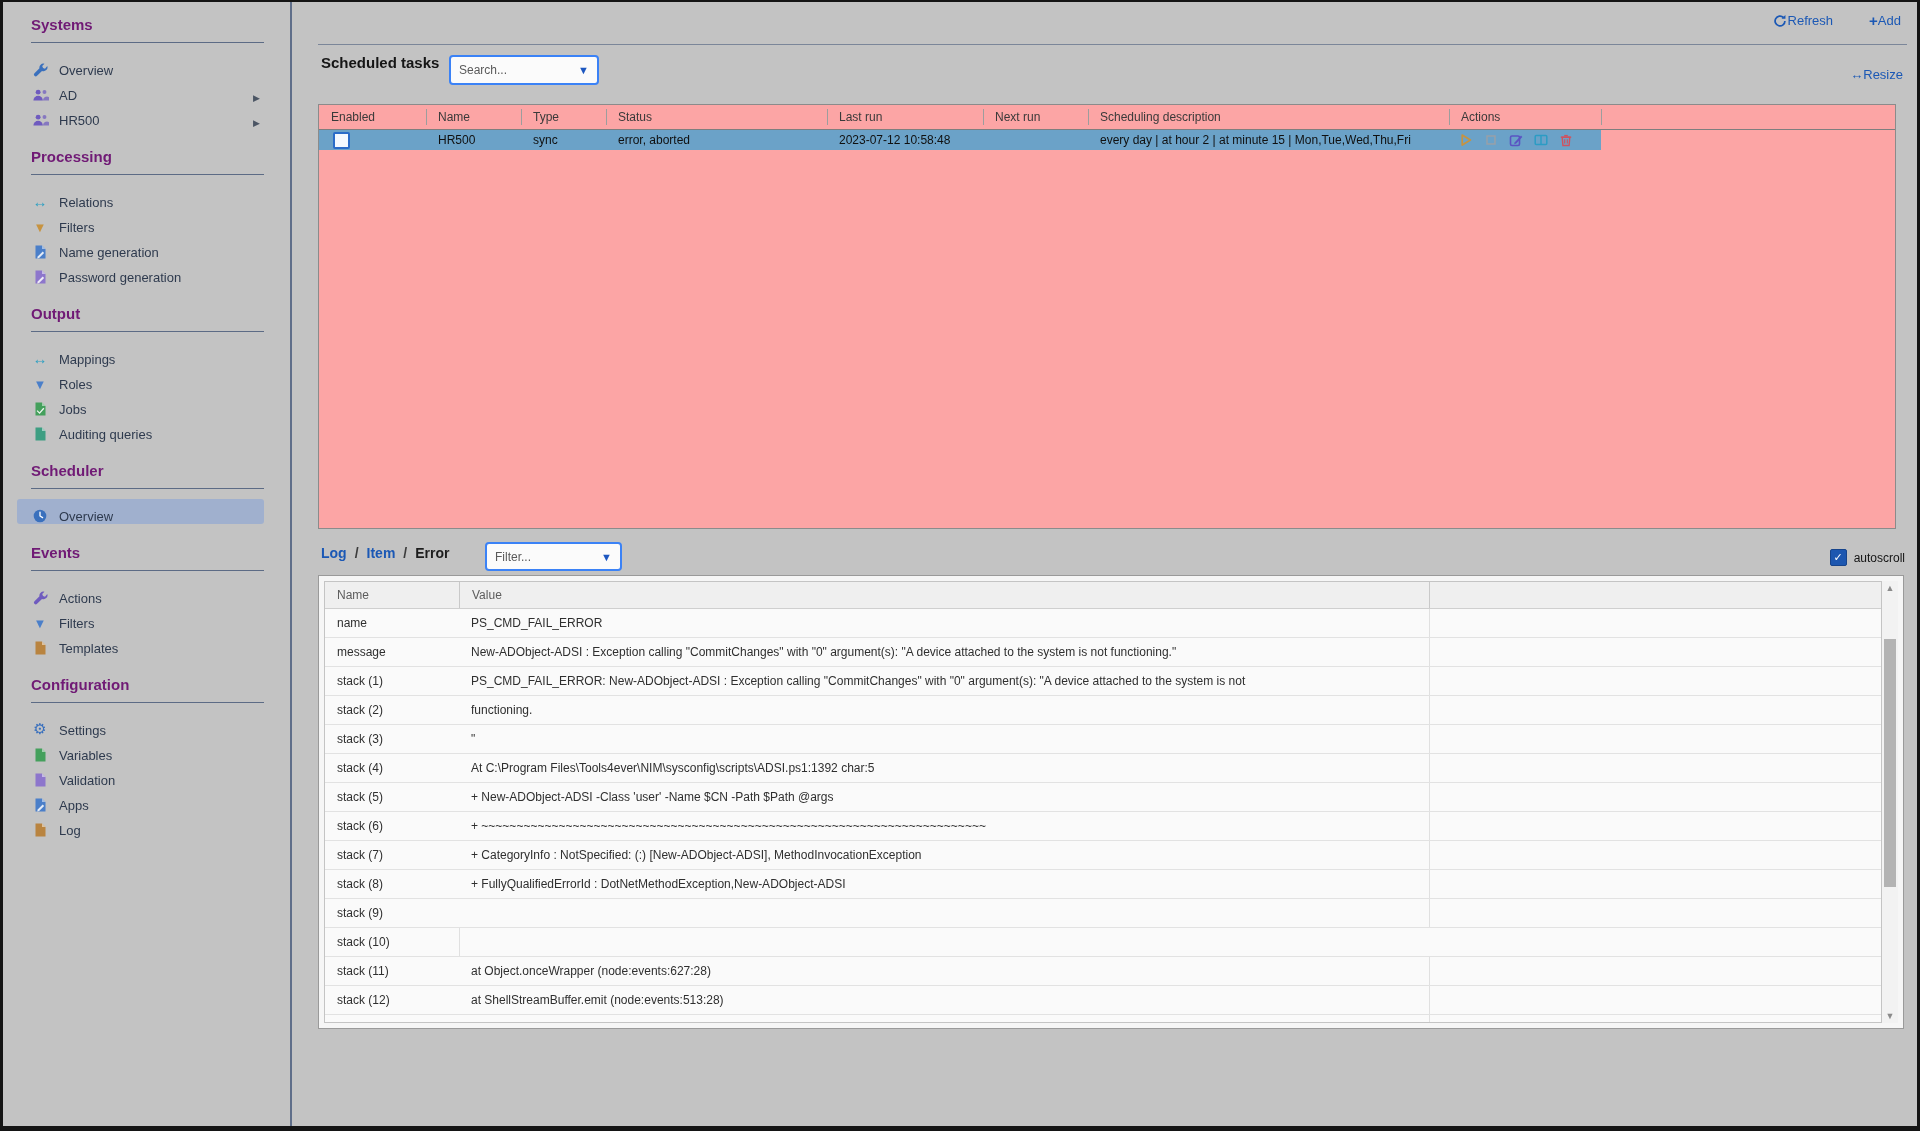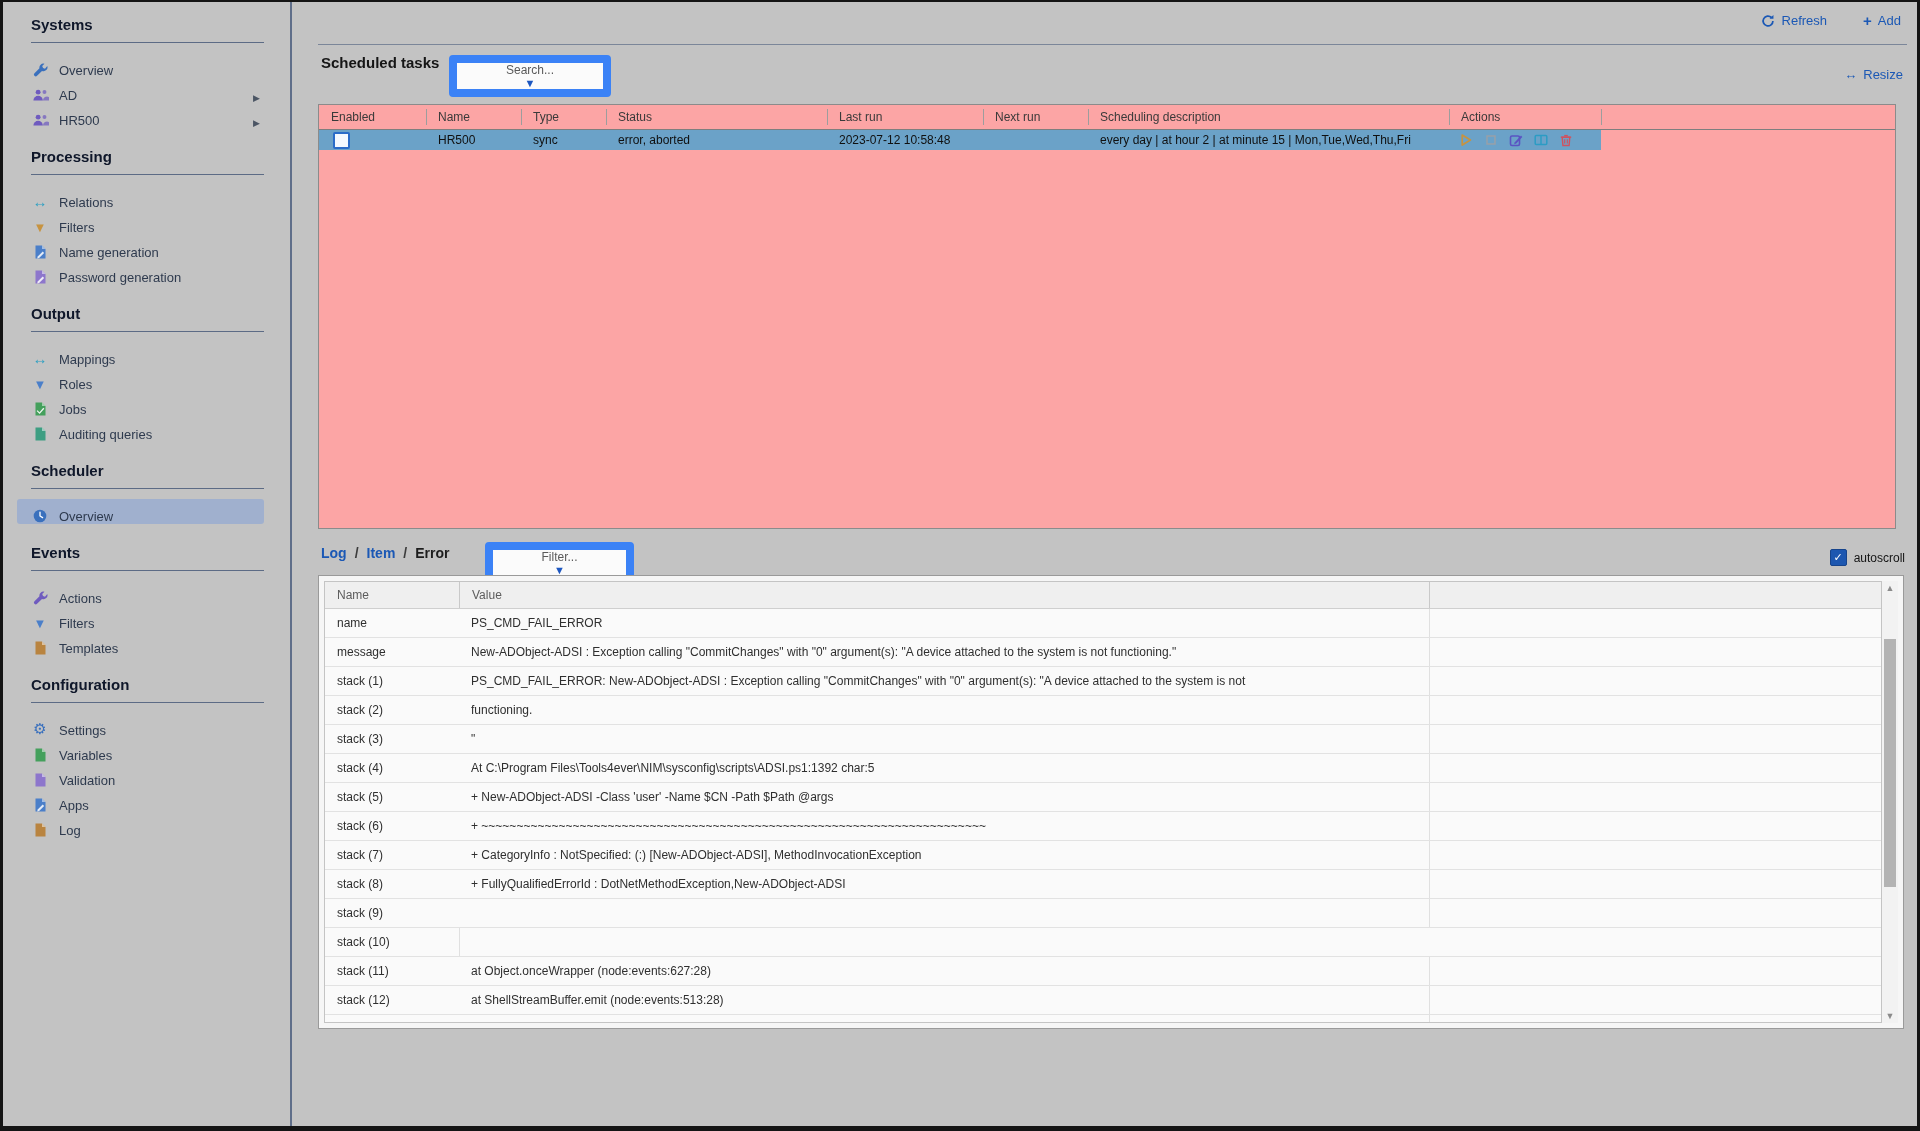--- a/index.html
+++ b/index.html
@@ -6,43 +6,43 @@
   body{
     width:1920px;height:1131px;overflow:hidden;position:relative;
     background:#141414;
     font-family:"Liberation Sans","DejaVu Sans",sans-serif;
     -webkit-font-smoothing:antialiased;
   }
   .window{position:absolute;left:3px;top:2px;right:3px;bottom:5px;background:#c3c3c3;}
 
   
   .sidebar{position:absolute;left:0;top:0;bottom:0;width:287px;background:#c3c3c3;border-right:2px solid #5f6e89;}
-  .sidebar h2{margin:20px 26px 0 28px;font-size:15px;font-weight:bold;color:#0f172a;}
+  .sidebar h2{margin:20px 26px 0 28px;font-size:15px;font-weight:bold;color:#701a75;}
   .sidebar .sec:first-child h2{margin-top:14px;}
   .rule{height:1px;background:#5c6b85;margin:9px 26px 10px 28px;}
   .item{height:25px;display:flex;align-items:flex-end;padding-left:28px;margin-right:26px;gap:10px;font-size:13px;color:#2e3a4e;cursor:default;}
   .item .lbl{white-space:nowrap;}
   .item.selected{background:#a0b0ce;border-radius:3px;margin-left:14px;padding-left:14px;}
   .chev{margin-left:auto;padding-right:4px;font-size:9px;color:#4b5564;}
   .ic{width:18px;height:16px;display:inline-flex;align-items:center;justify-content:center;flex:none;}
   .gic{width:18px;display:inline-flex;justify-content:center;font-weight:bold;flex:none;}
 
   .c-blue{color:#3a70bd;} .c-purple{color:#6f5bbf;} .c-teal{color:#2fa0c2;}
   .c-gold{color:#c79340;} .c-green{color:#44a05c;} .c-seagreen{color:#3d9e82;}
   .c-lav{color:#8d76cc;} .c-brown{color:#b98440;} .c-mblue{color:#4b7fc9;}
 
   
   .main{position:absolute;left:289px;top:0;right:0;bottom:0;}
   .toolbar{position:absolute;top:10px;right:16px;display:flex;gap:36px;align-items:center;}
-  .link{color:#1b58b5;font-size:13px;display:inline-flex;gap:6px;align-items:center;cursor:pointer;white-space:nowrap;}
+  .link{color:#1b58b5;font-size:13px;display:inline-flex;align-items:center;cursor:pointer;white-space:nowrap;}
   .link .plus{font-size:15px;font-weight:bold;}
   .topline{position:absolute;top:42px;left:26px;right:10px;height:1px;background:#7b8699;}
 
   .section-title{position:absolute;left:29px;top:52px;font-size:15px;font-weight:bold;color:#151515;}
-  .combo{position:absolute;background:#fbfbfb;border:8px solid #3b82f6;border-radius:4px;display:flex;align-items:center;justify-content:space-between;padding:0 8px;color:#5a5a5a;font-size:12px;cursor:pointer;flex-direction:column;}
+  .combo{position:absolute;background:#fbfbfb;border:2px solid #3b82f6;border-radius:4px;display:flex;align-items:center;justify-content:space-between;padding:0 8px;color:#5a5a5a;font-size:12px;cursor:pointer;}
   .combo .arrow{color:#1d57c0;font-size:11px;}
   #search-combo{left:157px;top:53px;width:130px;height:26px;}
   #filter-combo{left:193px;top:540px;width:117px;height:25px;}
   .resize-link{position:absolute;top:65px;right:14px;}
   .resize-link .gic{width:auto;font-weight:bold;}
 
   
   .ttable{position:absolute;left:26px;top:102px;width:1576px;height:423px;border:1px solid #8b8b8b;background:#fca5a5;overflow:hidden;}
   .tgrid{display:grid;grid-template-columns:107px 95px 85px 221px 156px 105px 361px 152px 1fr;}
   .thead{height:24px;border-bottom:1px solid #7e7e7e;align-items:center;color:#3a3a3a;font-size:12px;}

